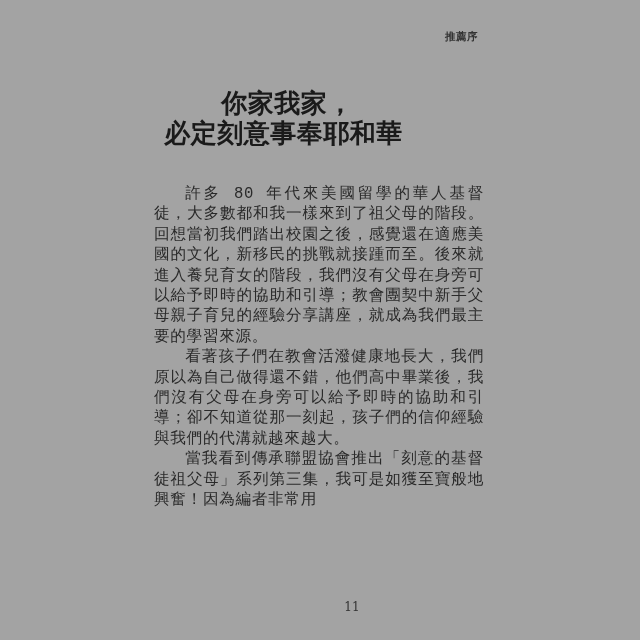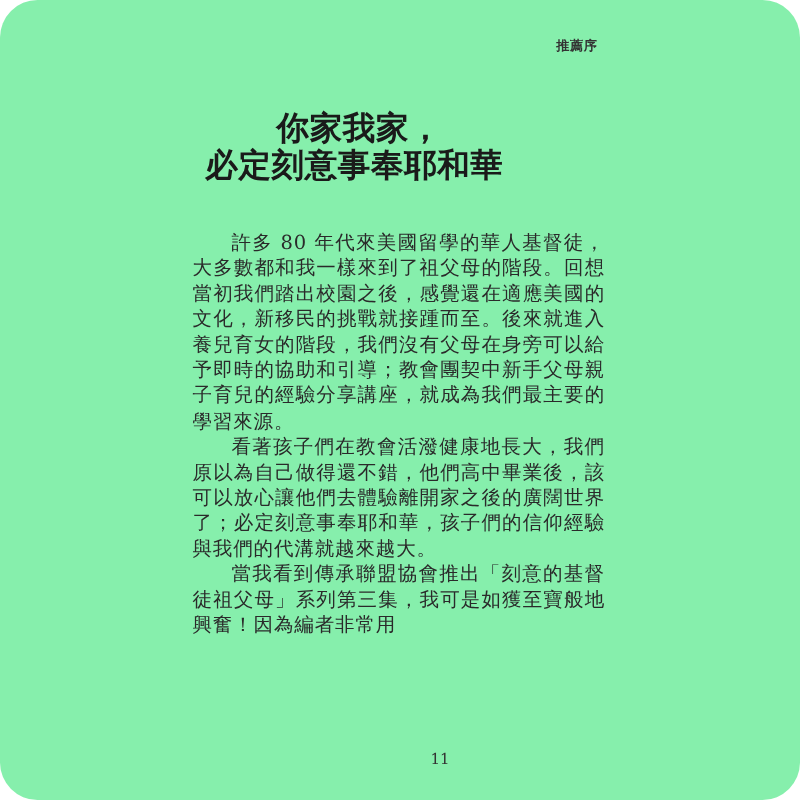--- a/index.html
+++ b/index.html
@@ -13,22 +13,21 @@
       position: relative;
       overflow: hidden;
       font-family: "DejaVu Serif", "Liberation Serif", serif;
       color: #222222;
     }
     .page {
       position: absolute;
       left: 0; top: 0;
       width: 640px;
       height: 640px;
-      background: #86efac;
-      border-radius: 30px;
+      background: #a3a3a3;
     }
     .running-header {
       position: absolute;
       top: 30px;
       left: 445px;
       font-size: 10.5px;
       font-weight: bold;
       color: #333333;
       letter-spacing: 0.5px;
     }
@@ -59,20 +58,21 @@
       width: 330px;
       font-size: 15.6px;
       line-height: 20.4px;
       color: #2a2a2a;
       text-align: justify;
       letter-spacing: 0.7px;
     }
     .body-text p {
       margin: 0;
       text-indent: 2em;
+      font-family: Liberation Mono, monospace;
     }
     .folio {
       position: absolute;
       top: 600px;
       left: 0;
       width: 624px;
       text-align: center;
       font-size: 12px;
       color: #333333;
       margin-left: 40px;
@@ -85,19 +85,19 @@
 
   <div class="running-header">推薦序</div>
 
   <div class="title">
     <span class="line1">你家我家，</span>
     <span class="line2">必定刻意事奉耶和華</span>
   </div>
 
   <div class="body-text">
     <p>許多 80 年代來美國留學的華人基督徒，大多數都和我一樣來到了祖父母的階段。回想當初我們踏出校園之後，感覺還在適應美國的文化，新移民的挑戰就接踵而至。後來就進入養兒育女的階段，我們沒有父母在身旁可以給予即時的協助和引導；教會團契中新手父母親子育兒的經驗分享講座，就成為我們最主要的學習來源。</p>
-    <p>看著孩子們在教會活潑健康地長大，我們原以為自己做得還不錯，他們高中畢業後，該可以放心讓他們去體驗離開家之後的廣闊世界了；必定刻意事奉耶和華，孩子們的信仰經驗與我們的代溝就越來越大。</p>
+    <p>看著孩子們在教會活潑健康地長大，我們原以為自己做得還不錯，他們高中畢業後，我們沒有父母在身旁可以給予即時的協助和引導；卻不知道從那一刻起，孩子們的信仰經驗與我們的代溝就越來越大。</p>
     <p>當我看到傳承聯盟協會推出「刻意的基督徒祖父母」系列第三集，我可是如獲至寶般地興奮！因為編者非常用</p>
   </div>
 
   <div class="folio">11</div>
 
 </div>
 
 </body></html>

